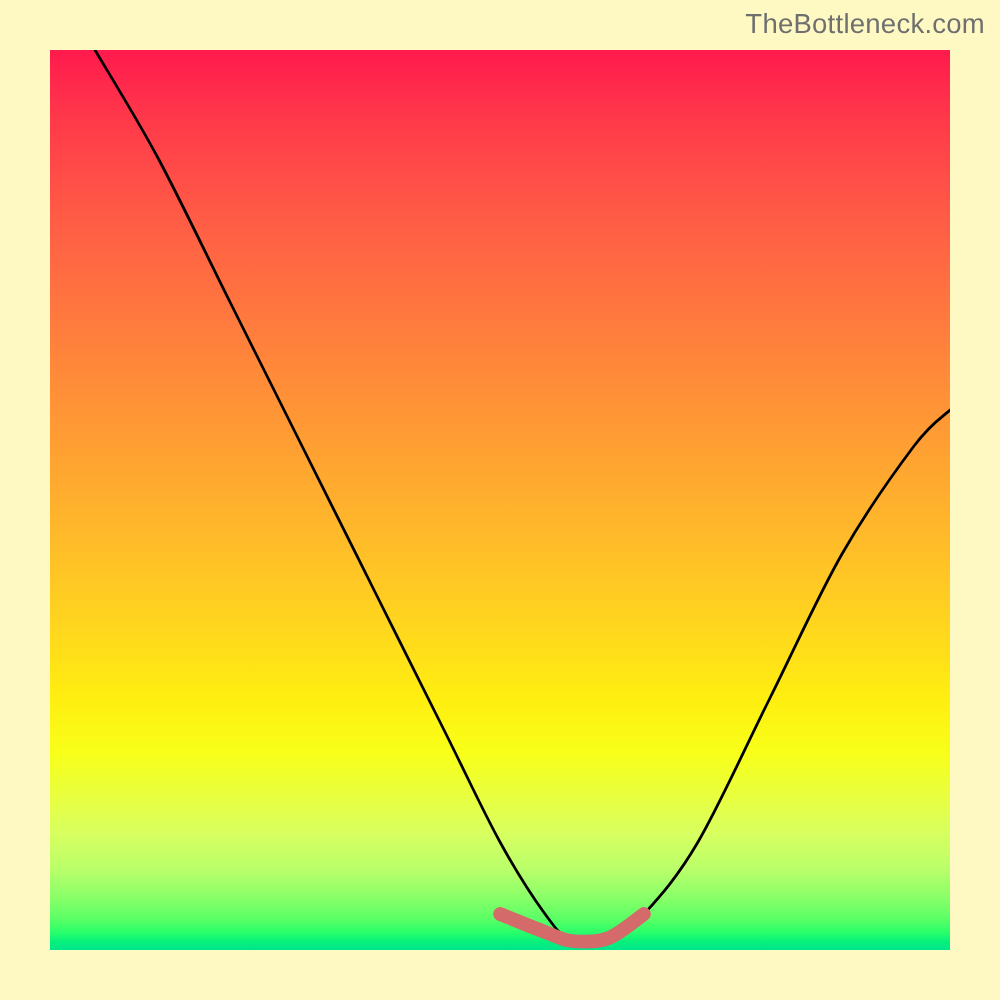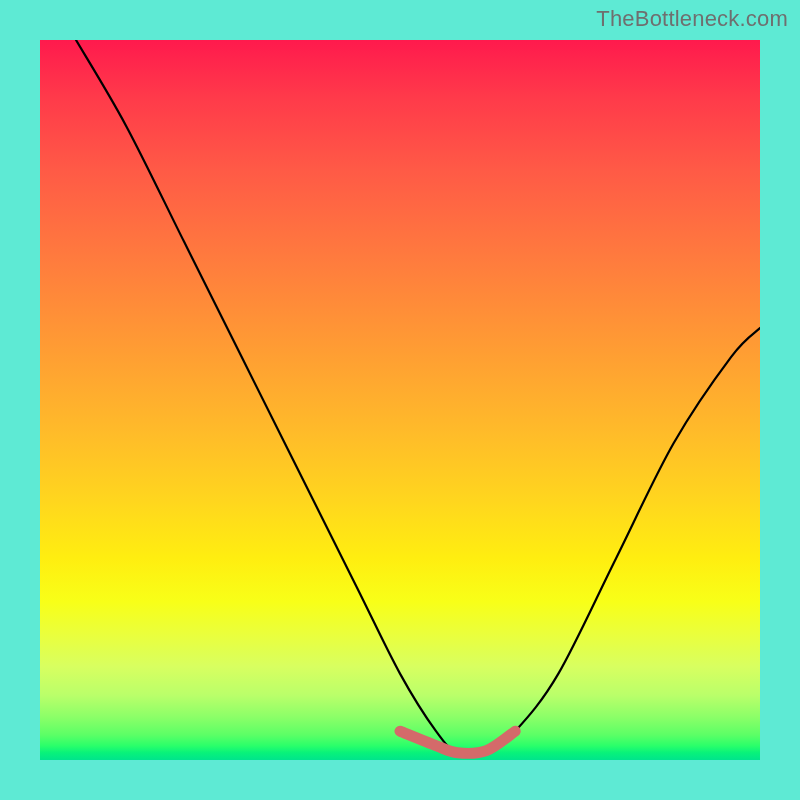--- a/index.html
+++ b/index.html
@@ -8,21 +8,21 @@
     width: 800px;
     height: 800px;
     background: #000;
     overflow: hidden;
     font-family: Arial, Helvetica, sans-serif;
   }
   .frame {
     position: relative;
     width: 800px;
     height: 800px;
-    background: #5eead4;
+    background: #fef9c3;
   }
   .plot-area {
     position: absolute;
     left: 40px;
     top: 40px;
     width: 720px;
     height: 720px;
     
     background: linear-gradient(to bottom,
       #ff1a4d 0%,

